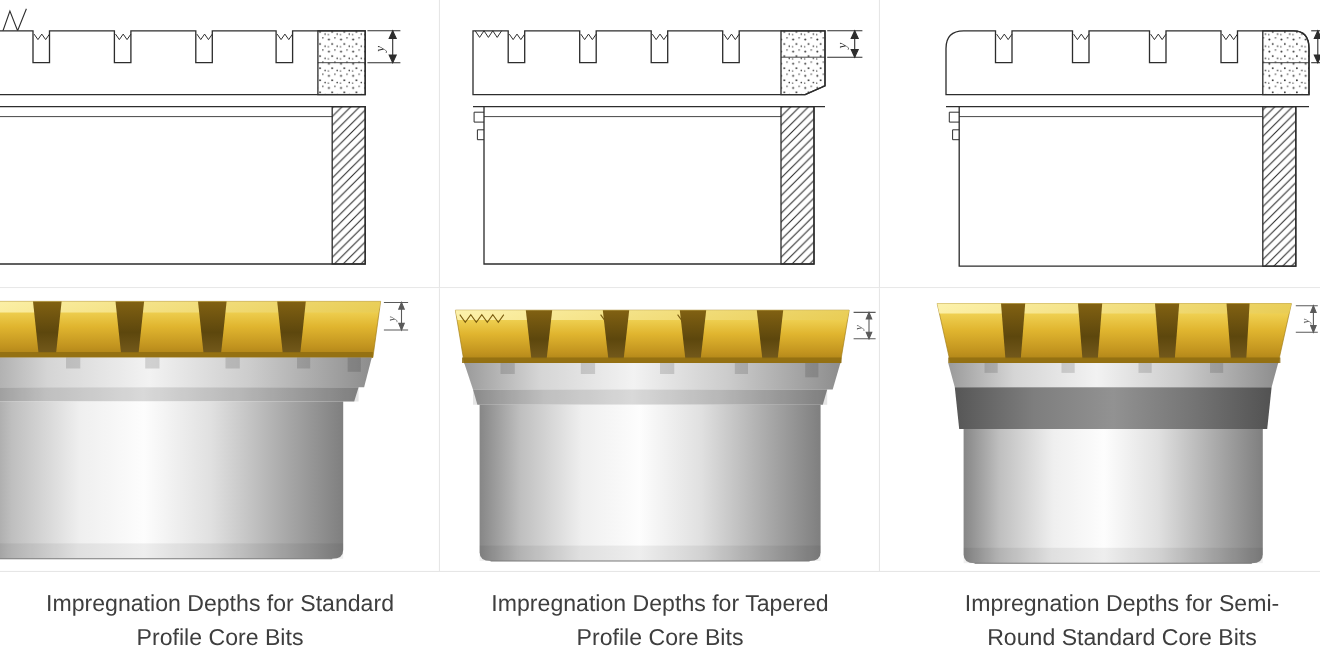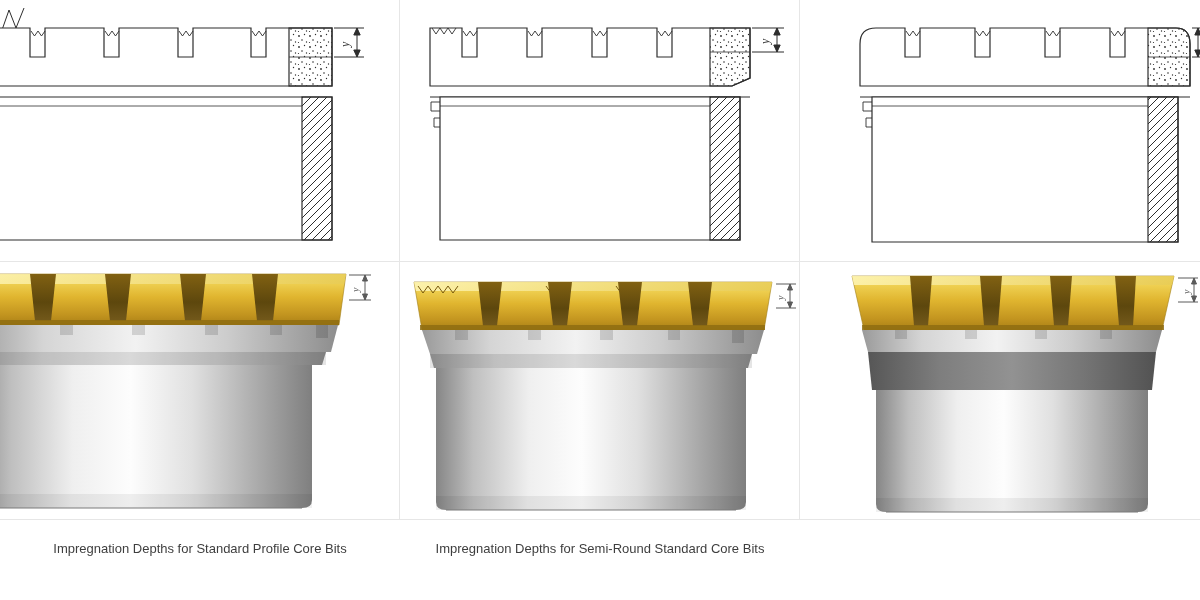--- a/index.html
+++ b/index.html
@@ -16,21 +16,21 @@
   }
   .cell {
     background:#fff; overflow:hidden; position:relative;
     border-right:1px solid var(--grid-line,#e6e6e6);
     border-bottom:1px solid var(--grid-line,#e6e6e6);
   }
   .cell.last-col { border-right:none; }
   .cell.caption-cell { border-bottom:none; border-right:none; display:flex; justify-content:center; align-items:flex-start; padding-top:13px; }
   .cell svg { display:block; }
   .caption {
-    font-size:13px; line-height:31px; text-align:center;
+    font-size:21px; line-height:31px; text-align:center;
     color:var(--caption-text,#3e3e3e); max-width:335px;
   }
 </style>
 </head>
 <body>
 
 <div class="viewport">
   <div class="grid">
 
     <div class="cell">
@@ -390,17 +390,20 @@
           <rect x="76" y="236" width="272" height="14" fill="#000000" opacity="0.06"></rect>
           <path d="M86,250 H338" stroke="#7a7a7a" stroke-width="1" fill="none"></path>
         </g>
       </svg>
     </div>
 
     <div class="cell caption-cell">
       <p class="caption">Impregnation Depths for Standard Profile Core Bits</p>
     </div>
     <div class="cell caption-cell">
+      <p class="caption">Impregnation Depths for Tapered Profile Core Bits</p>
+    </div>
+    <div class="cell caption-cell">
       <p class="caption">Impregnation Depths for Semi-Round Standard Core Bits</p>
     </div>
 
   </div>
 </div>
 
 </body></html>

